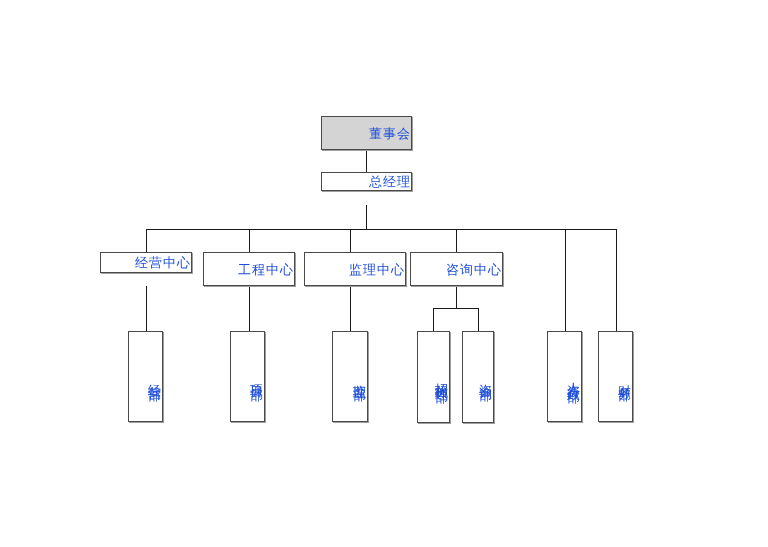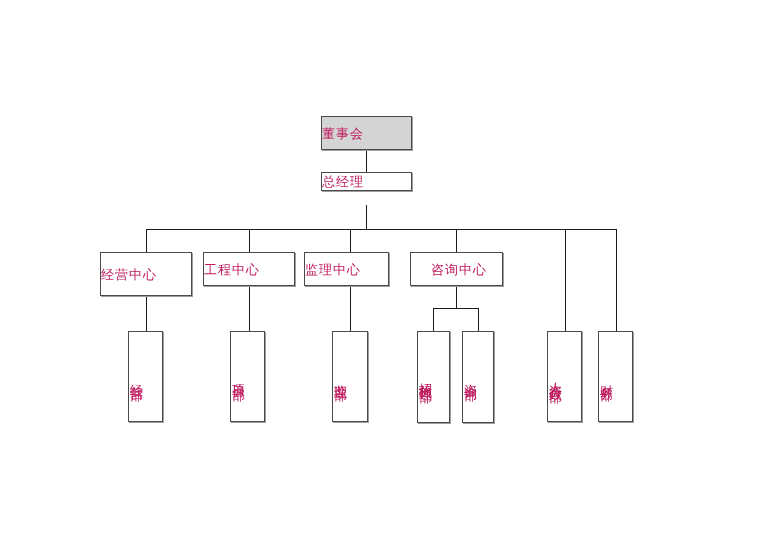--- a/index.html
+++ b/index.html
@@ -23,22 +23,22 @@
     height: 547px;
   }
   .node {
     position: absolute;
     box-sizing: border-box;
     background: #ffffff;
     border: 1px solid #4a4a4a;
     box-shadow: 1px 1px 0 #9e9e9e;
     display: flex;
     align-items: center;
-    justify-content: flex-start;
-    color: #be185d;
+    justify-content: flex-end;
+    color: #1d4ed8;
   }
   .node .label {
     font-size: 13px;
     line-height: 15px;
     letter-spacing: 1px;
     white-space: nowrap;
   }
   .node.vertical .label {
     writing-mode: vertical-rl;
     text-orientation: upright;
@@ -68,27 +68,27 @@
       <line x1="433" y1="308" x2="433" y2="331" stroke="#1a1a1a" stroke-width="1"></line>
       <line x1="478" y1="308" x2="478" y2="331" stroke="#1a1a1a" stroke-width="1"></line>
     </svg>
 
 <div class="node" style="left: 321px; top: 116px; width: 91px; height: 34px; background: rgb(212, 212, 212); border-color: rgb(74, 74, 74);">
       <span class="label">董事会</span>
     </div>
     <div class="node" style="left: 321px; top: 172px; width: 91px; height: 19px; background: rgb(255, 255, 255); border-color: rgb(74, 74, 74);">
       <span class="label">总经理</span>
     </div>
-    <div class="node" style="left: 100px; top: 252px; width: 92px; height: 44px; background: rgb(255, 255, 255); border-color: rgb(74, 74, 74);">
+    <div class="node" style="left: 100px; top: 252px; width: 92px; height: 21px; background: rgb(255, 255, 255); border-color: rgb(74, 74, 74);">
       <span class="label">经营中心</span>
     </div>
     <div class="node" style="left: 203px; top: 252px; width: 92px; height: 34px; background: rgb(255, 255, 255); border-color: rgb(74, 74, 74);">
       <span class="label">工程中心</span>
     </div>
-    <div class="node" style="left: 304px; top: 252px; width: 85px; height: 34px; background: rgb(255, 255, 255); border-color: rgb(74, 74, 74);">
+    <div class="node" style="left: 304px; top: 252px; width: 102px; height: 34px; background: rgb(255, 255, 255); border-color: rgb(74, 74, 74);">
       <span class="label">监理中心</span>
     </div>
     <div class="node" style="left: 410px; top: 252px; width: 93px; height: 34px; background: rgb(255, 255, 255); border-color: rgb(74, 74, 74); padding-left: 20px;">
       <span class="label">咨询中心</span>
     </div>
     <div class="node vertical" style="left: 128px; top: 331px; width: 35px; height: 91px; background: rgb(255, 255, 255); border-color: rgb(74, 74, 74);">
       <span class="label">经营部</span>
     </div>
     <div class="node vertical" style="left: 230px; top: 331px; width: 35px; height: 91px; background: rgb(255, 255, 255); border-color: rgb(74, 74, 74);">
       <span class="label">项目部</span>

